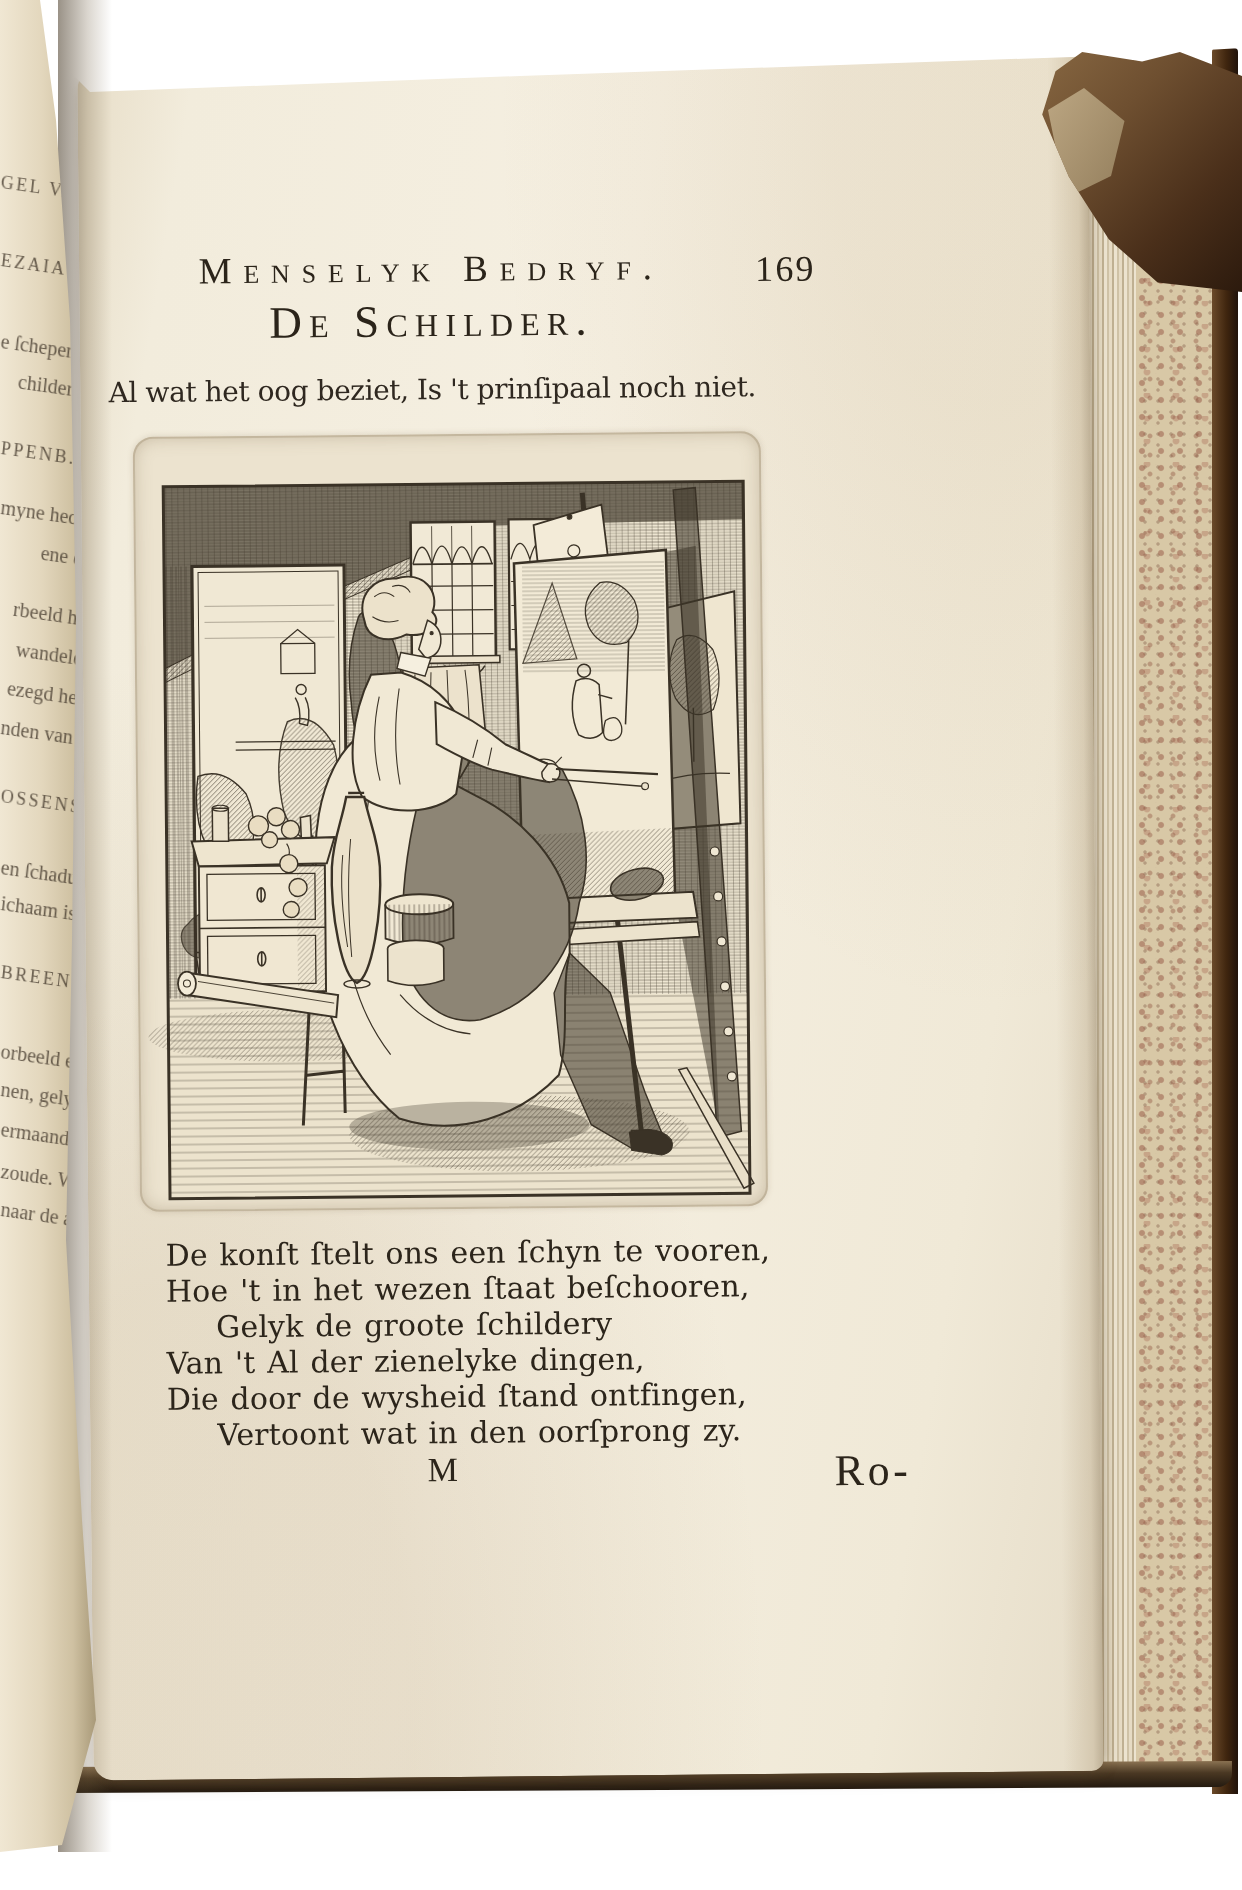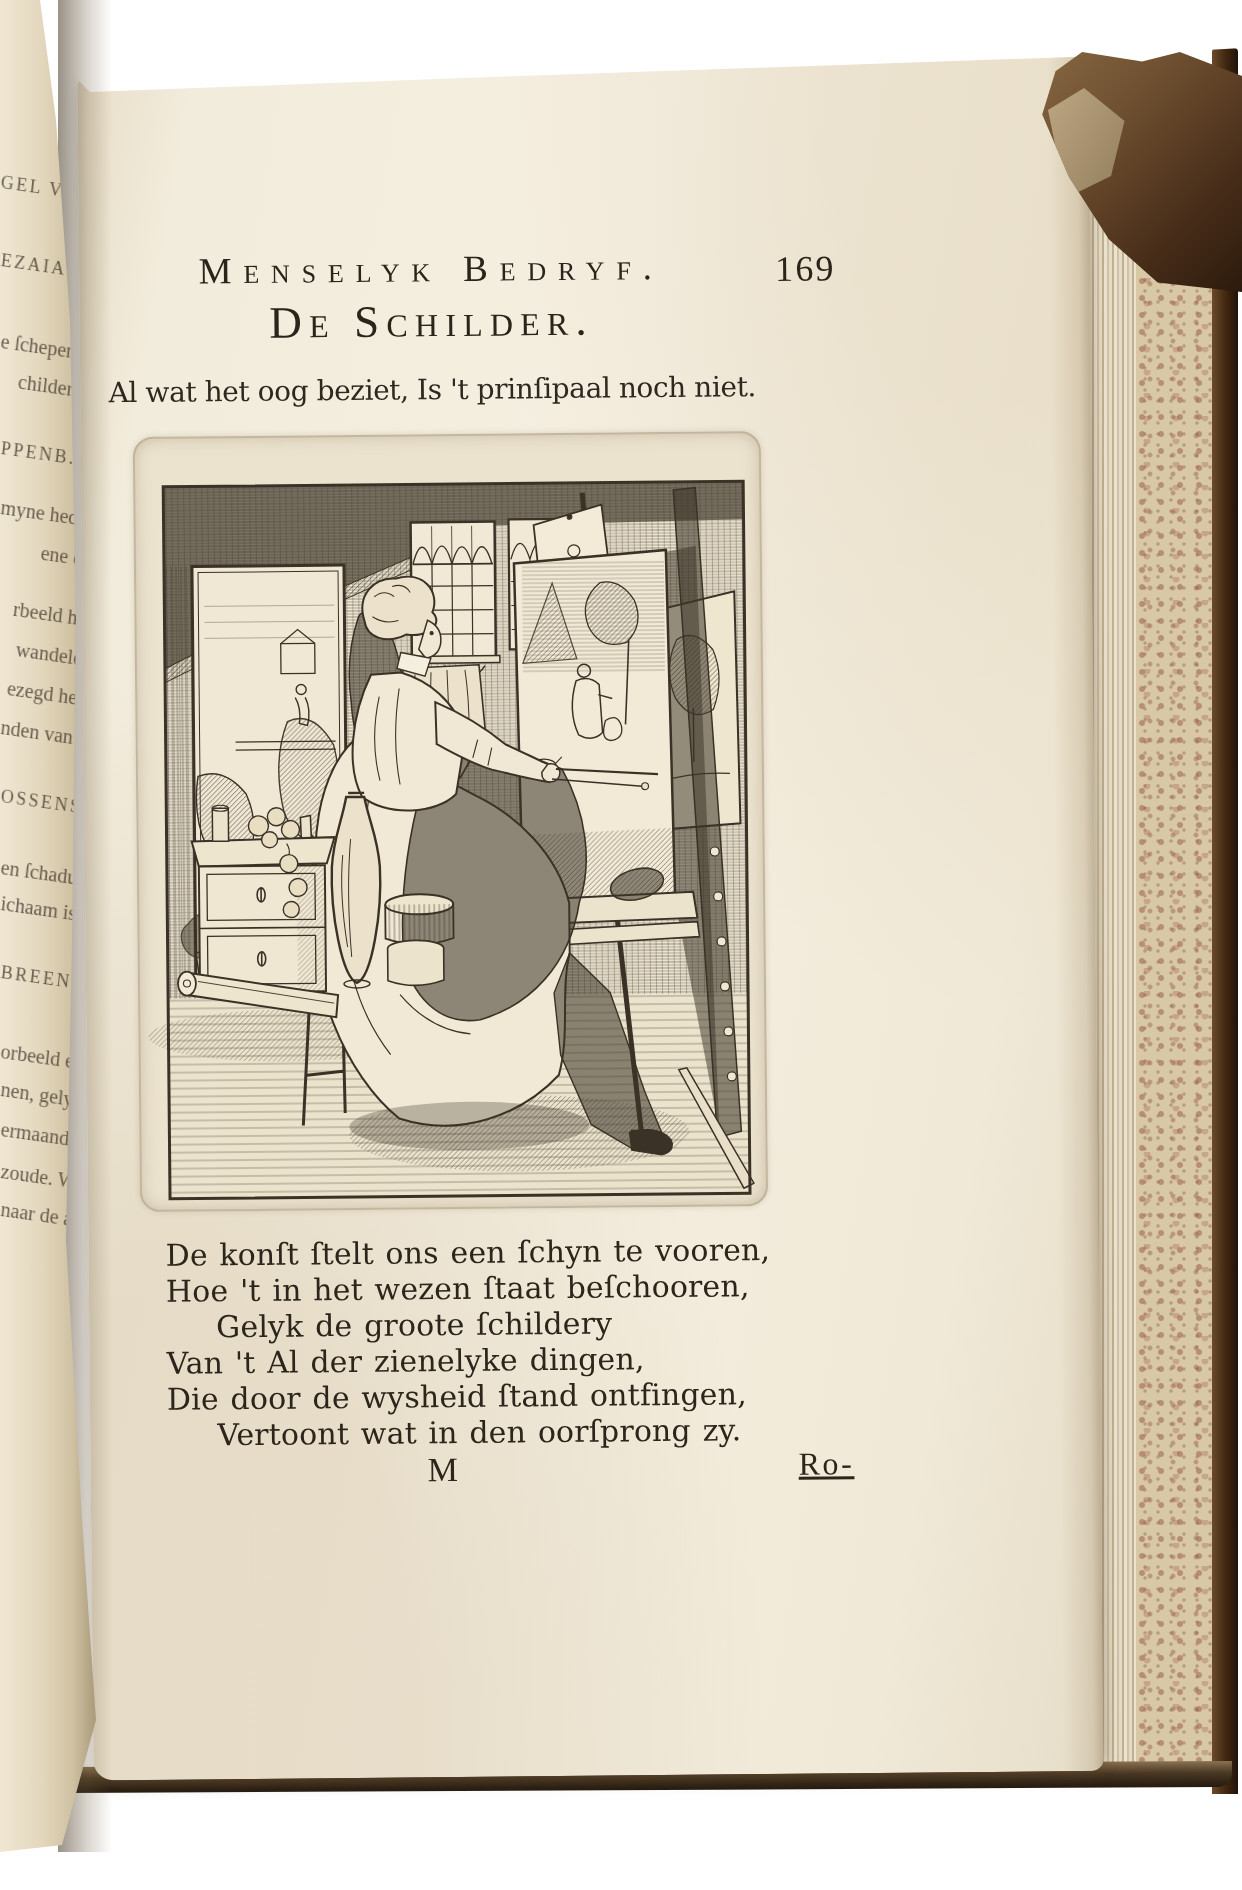--- a/index.html
+++ b/index.html
@@ -53,40 +53,40 @@
       radial-gradient(ellipse at 8% 96%, rgba(168,140,96,.18) 0 18%, transparent 45%),
       radial-gradient(ellipse at 90% 4%, rgba(180,150,105,.12) 0 12%, transparent 38%),
       linear-gradient(100deg,#e7ddc7 0%,#f2ecdc 9%,var(--paper,#f5efe1) 45%,#f0e9d7 82%,#e7deca 98%);
     border-radius:26px 10px 12px 20px;
     box-shadow:6px 0 16px -6px rgba(100,80,50,.45), 0 8px 18px -8px rgba(90,70,45,.5);}
   .page:after{content:"";position:absolute;right:0;top:0;bottom:0;width:40px;border-radius:0 10px 12px 0;
     background:linear-gradient(90deg,rgba(150,125,85,0),rgba(150,125,85,.22) 75%,rgba(120,98,64,.38));}
 
   .header-row{position:absolute;left:40px;top:186px;width:624px;text-align:center;
     font-variant:small-caps;letter-spacing:.32em;font-size:37px;color:var(--ink,#2b241a);white-space:nowrap;}
-  .page-number{position:absolute;left:676px;top:190px;font-size:36px;letter-spacing:.06em;color:var(--ink,#2b241a);margin-left:20px;}
+  .page-number{position:absolute;left:676px;top:190px;font-size:36px;letter-spacing:.06em;color:var(--ink,#2b241a);}
   .section-title{position:absolute;left:40px;top:234px;width:624px;margin:0;text-align:center;font-weight:normal;
     font-variant:small-caps;letter-spacing:.16em;font-size:45px;color:var(--ink,#2b241a);white-space:nowrap;}
   .motto{position:absolute;left:20px;top:312px;width:664px;text-align:center;
     font-family:"DejaVu Serif","Liberation Serif",serif;font-size:28px;letter-spacing:-.015em;color:#2f2820;white-space:nowrap;}
 
   
   .plate{position:absolute;left:52px;top:373px;width:628px;height:775px;margin:0;
     background:var(--plate_paper,#ece3cf);border-radius:20px;
     box-shadow:inset 0 0 0 2px rgba(130,110,80,.25), inset 0 0 18px rgba(120,100,70,.35), 0 0 6px rgba(120,100,70,.2);}
   .plate svg{display:block;}
 
   
   .poem{position:absolute;left:77px;top:1174px;width:640px;color:#2c251b;
     font-family:"DejaVu Serif","Liberation Serif",serif;font-size:30px;}
   .poem-line{height:36px;line-height:36px;white-space:nowrap;letter-spacing:.005em;word-spacing:2px;}
   .poem-line.indent{padding-left:50px;}
   .signature-mark{position:absolute;left:40px;top:1390px;width:624px;text-align:center;
     font-size:34px;color:#2c251b;}
-  .catchword{position:absolute;left:708px;top:1388px;font-size:32px;letter-spacing:.08em;color:#2c251b;text-decoration:underline;}
+  .catchword{position:absolute;left:744px;top:1388px;font-size:44px;letter-spacing:.08em;color:#2c251b;}
 </style>
 </head>
 <body>
 
 <div class="photo">
 
   <div class="page-block-edges"></div>
   <div class="marbled-board"></div>
   <div class="leather-spine"></div>
 

